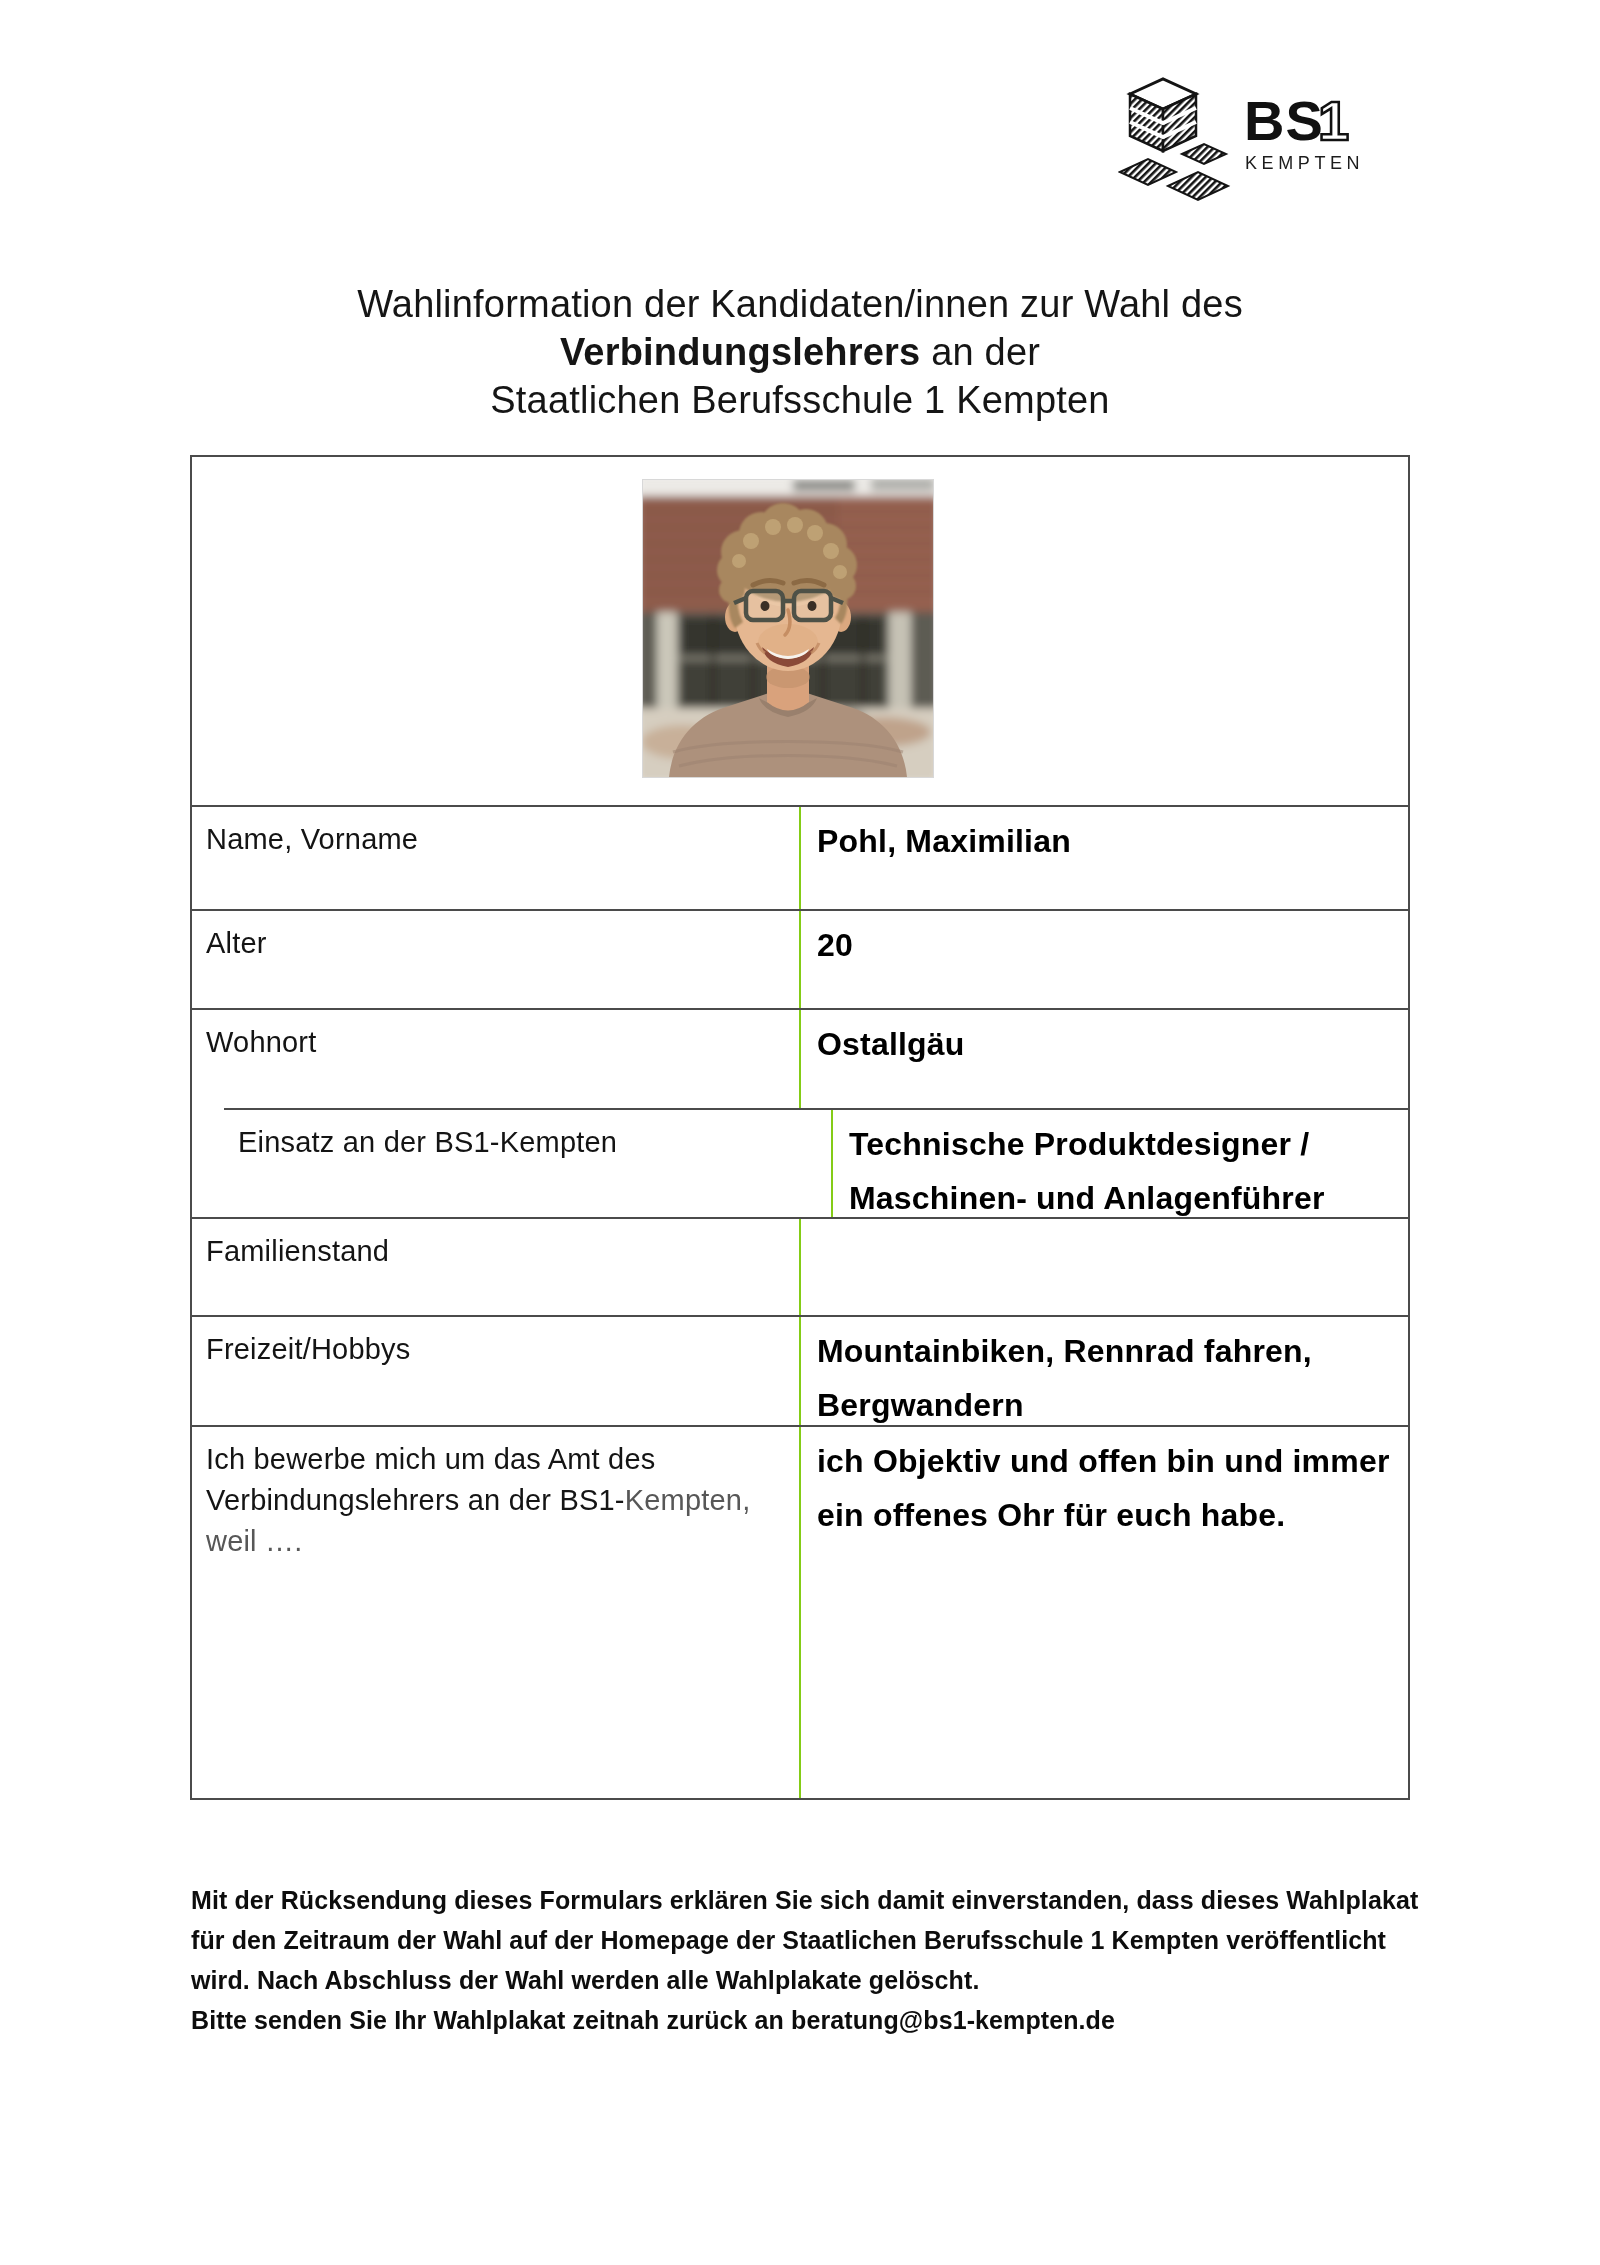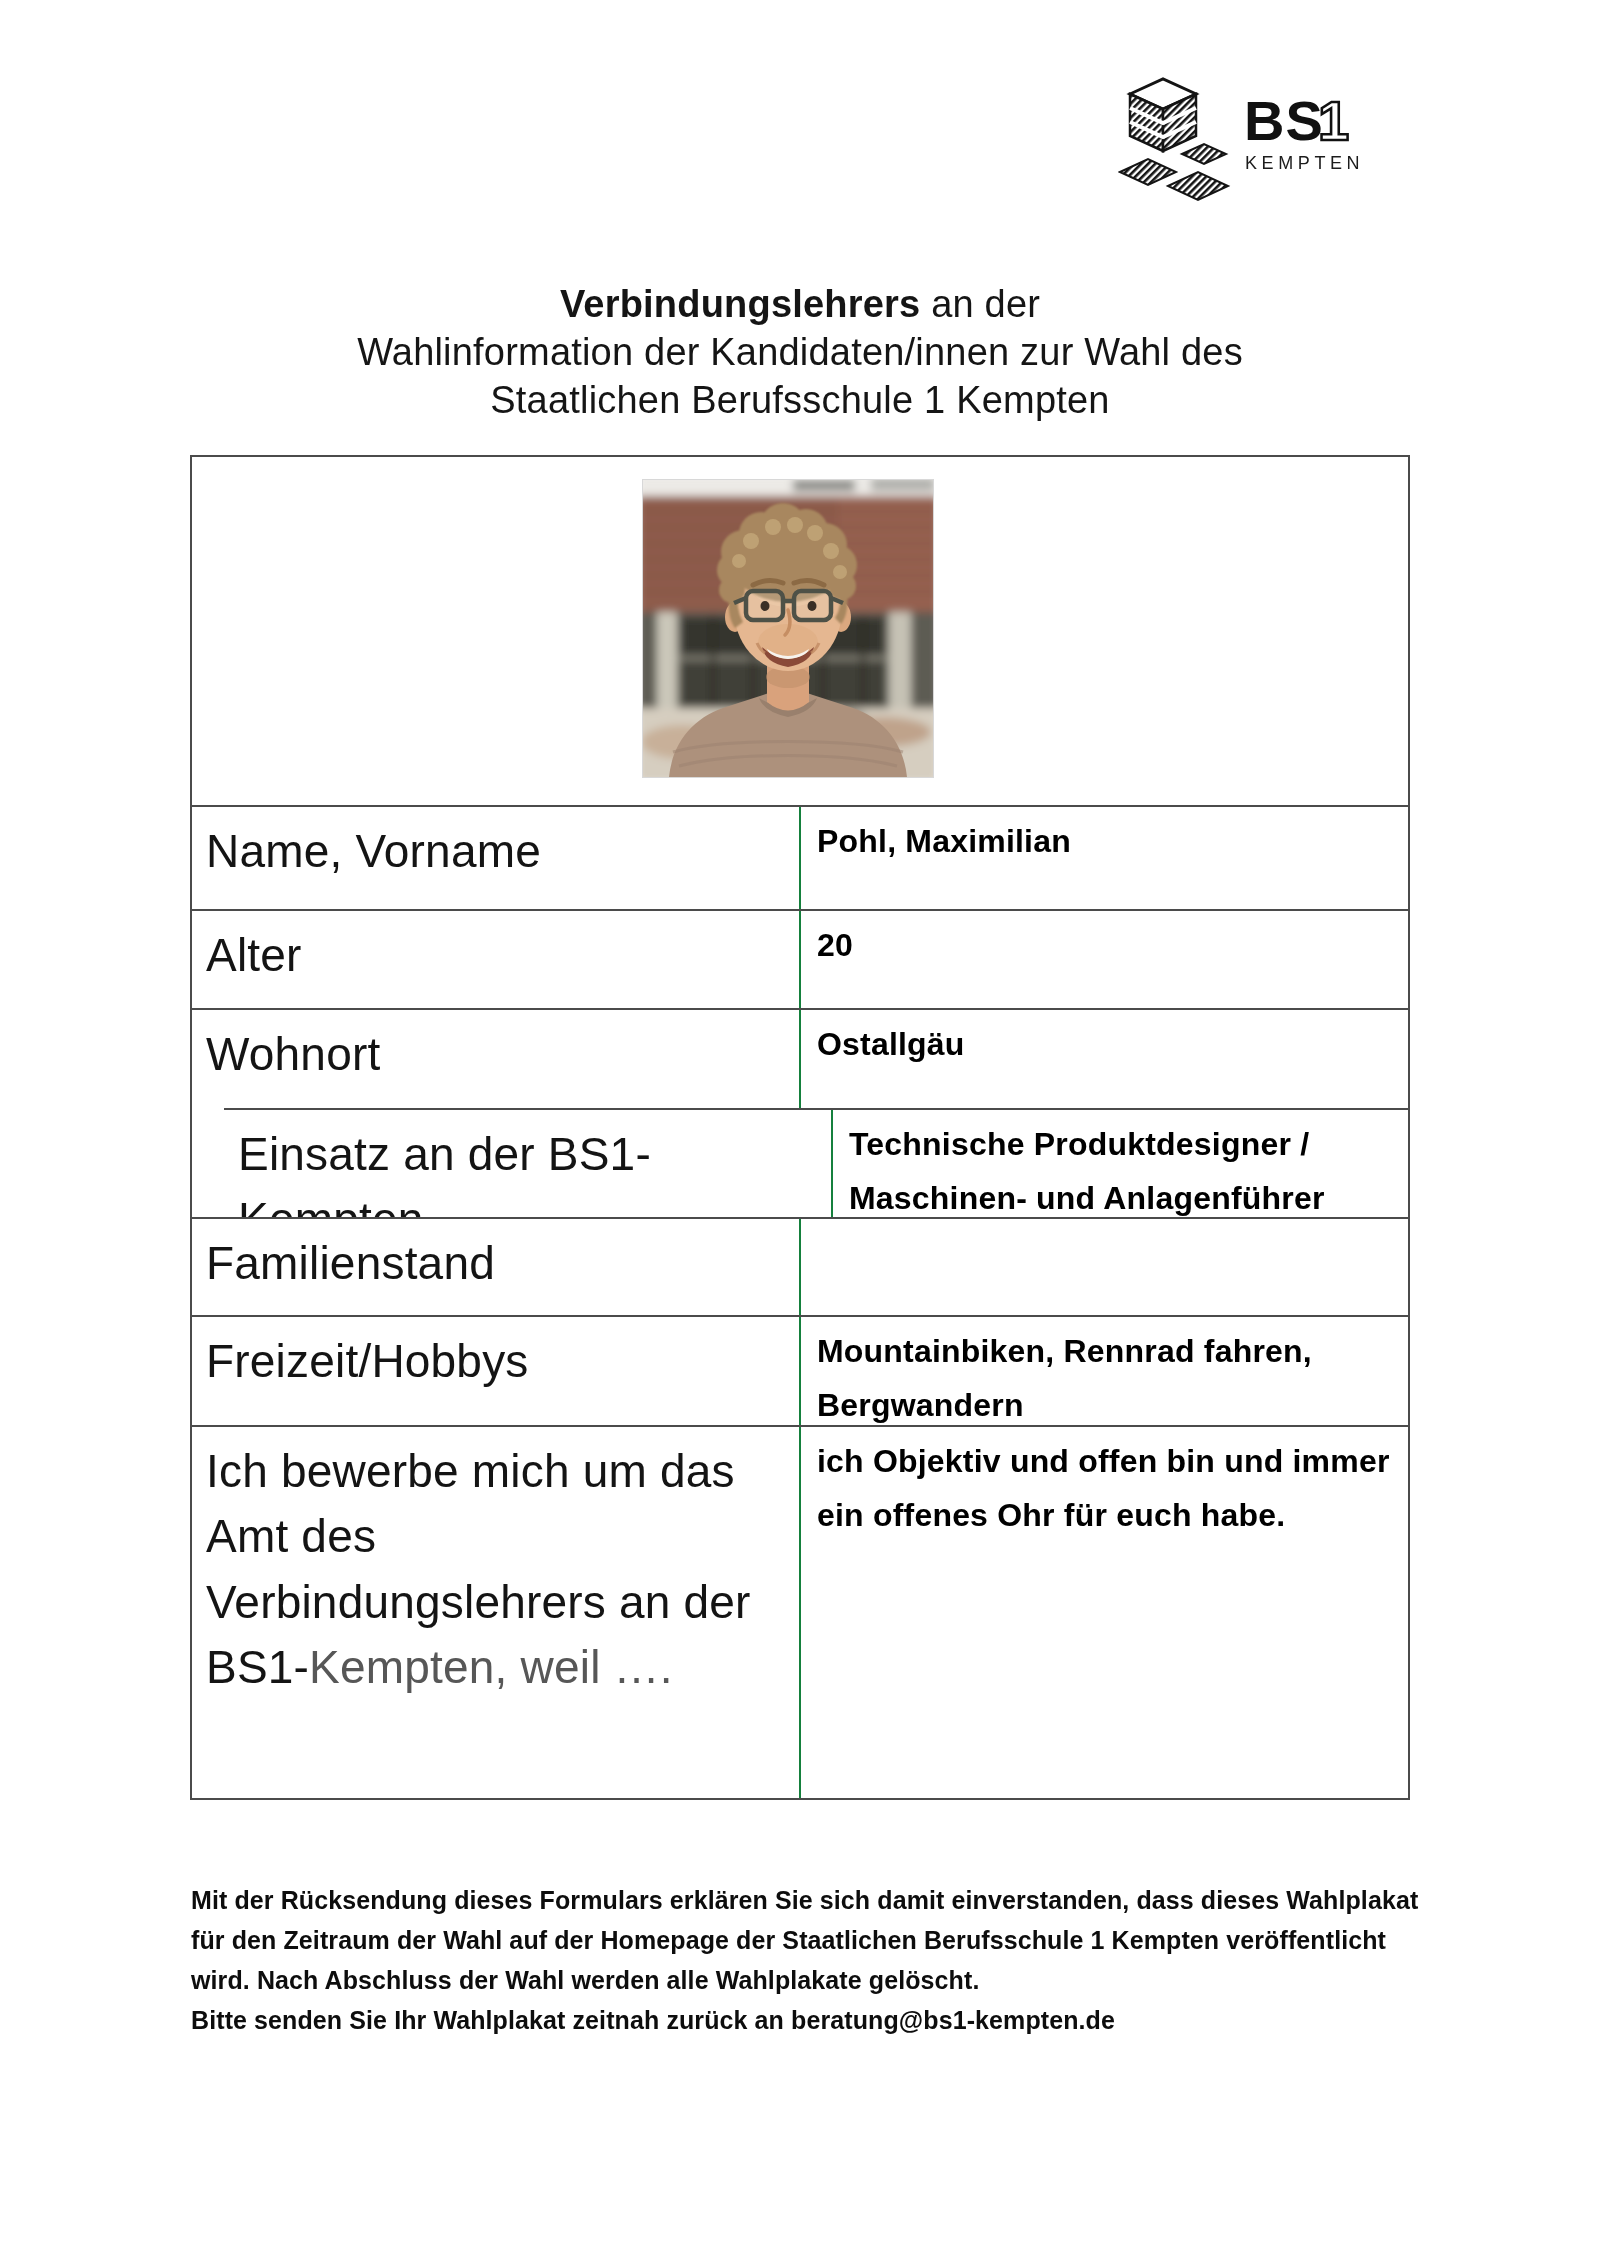--- a/index.html
+++ b/index.html
@@ -24,22 +24,22 @@
 
   
   .ctable {
     position: absolute; left: 190px; top: 455px; width: 1220px;
     border: 2px solid #4b4b4b; background: #fff;
   }
   .trow { display: flex; border-top: 2px solid #4b4b4b; }
   .trow.photo-row { border-top: none; height: 348px; display: block; position: relative; }
   .cell { overflow: hidden; }
   .cell.lab {
-    width: 609px; flex: 0 0 609px; border-right: 2px solid #15803d;
-    font-size: 46px; line-height: 1.42; color: #141414;
+    width: 609px; flex: 0 0 609px; border-right: 2px solid #84cc16;
+    font-size: 29px; line-height: 1.42; color: #141414;
     padding: 12px 10px 10px 14px; letter-spacing: 0.2px;
   }
   .cell.val {
     flex: 1 1 auto;
     font-weight: bold; font-size: 32px; line-height: 1.68; color: #000;
     padding: 8px 12px 8px 16px; letter-spacing: 0.2px;
   }
   .r-name  { height: 104px; }
   .r-alter { height: 99px; }
   .r-wohn  { height: 100px; }
@@ -88,22 +88,22 @@
         <polygon points="64,82 86,72 108,82 86,92" fill="url(#hx)" stroke="#141414" stroke-width="2"></polygon>
         <polygon points="50,114 80,100 110,114 80,128" fill="url(#hx)" stroke="#141414" stroke-width="2"></polygon>
       </g>
       <text x="126" y="68" font-family="Liberation Sans, sans-serif" font-size="56" font-weight="bold" fill="#111111" letter-spacing="1">BS</text>
       <text x="200" y="68" font-family="Liberation Sans, sans-serif" font-size="56" font-weight="bold" fill="#ffffff" stroke="#111111" stroke-width="2.6">1</text>
       <text x="127" y="97" font-family="Liberation Sans, sans-serif" font-size="18" fill="#1c1c1c" letter-spacing="4.6">KEMPTEN</text>
     </svg>
   </div>
 
   <div class="title-block">
+    <div class="title-line">Wahlinformation der Kandidaten/innen zur Wahl des</div>
     <div class="title-line"><span class="bold">Verbindungslehrers</span><span> an der</span></div>
-    <div class="title-line">Wahlinformation der Kandidaten/innen zur Wahl des</div>
     <div class="title-line">Staatlichen Berufsschule 1 Kempten</div>
   </div>
 
   <div class="ctable">
 
     <div class="trow photo-row">
       <div class="photo">
         <svg viewBox="0 0 290 297" preserveAspectRatio="none">
           <defs>
             <filter id="bgblur" x="-10%" y="-10%" width="120%" height="120%">

